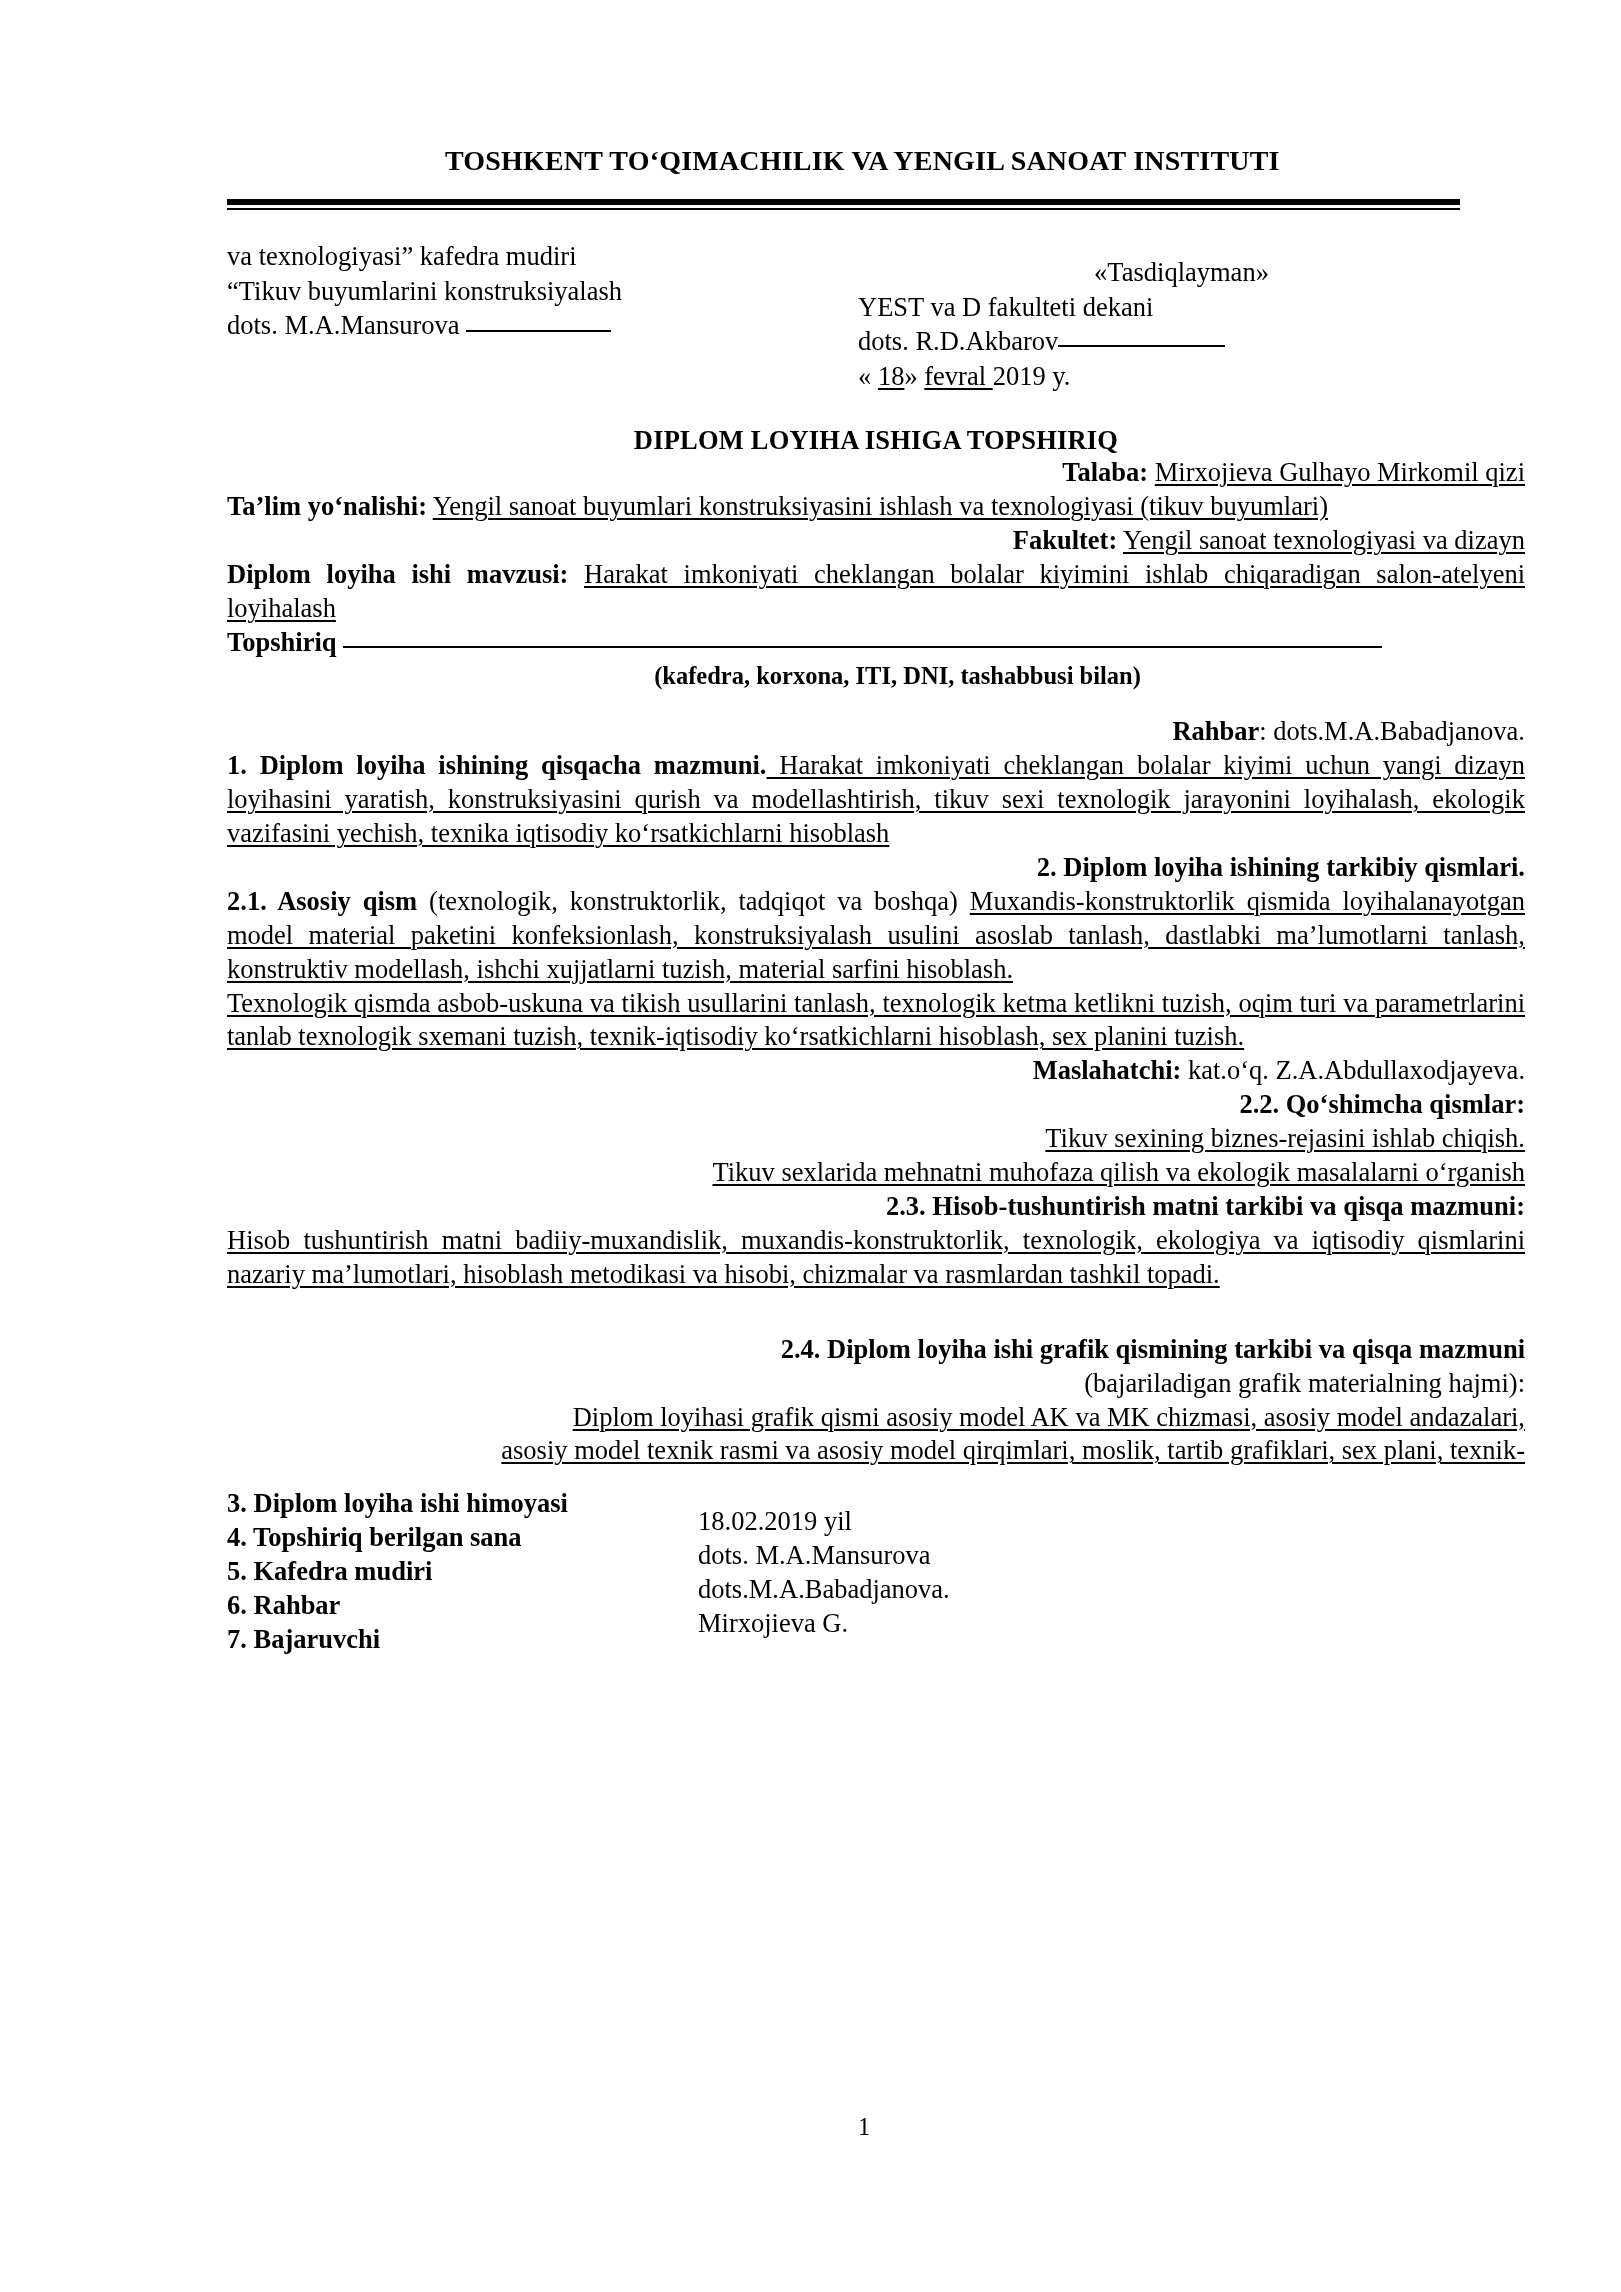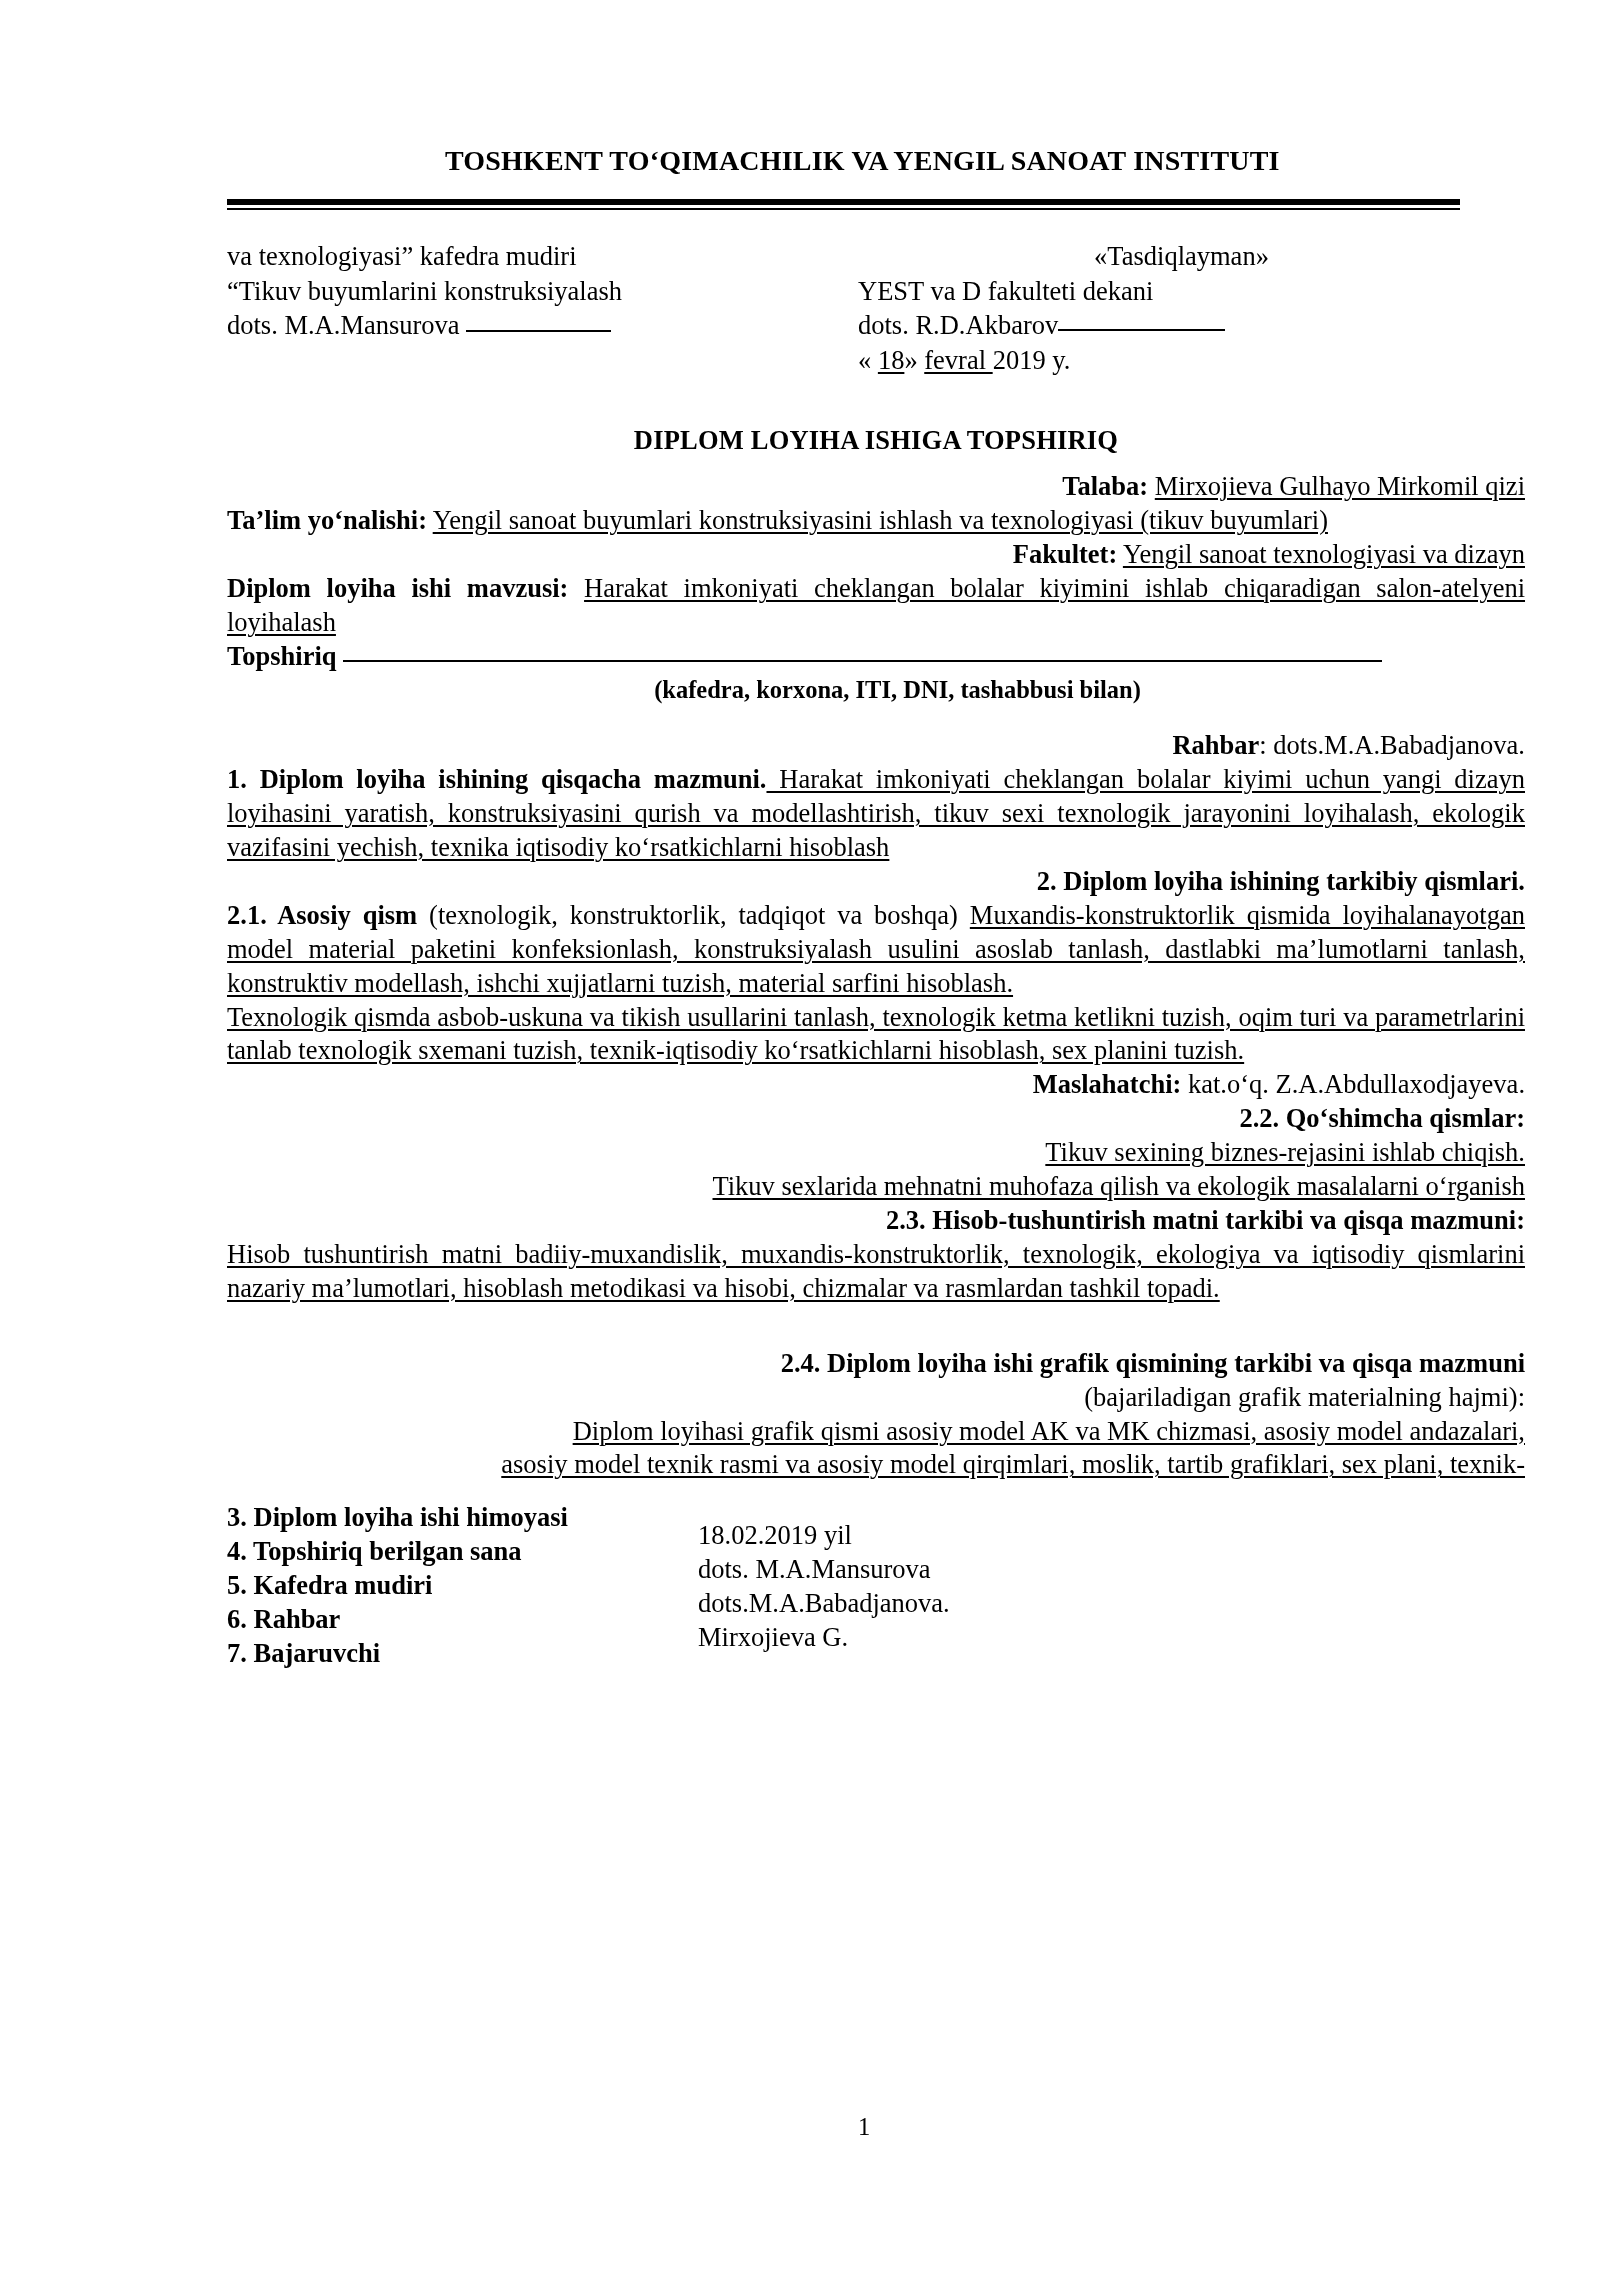--- a/index.html
+++ b/index.html
@@ -59,21 +59,21 @@
   }
   .hdr-left {
     position: absolute;
     left: 0;
     top: 0;
     width: 627px;
   }
   .hdr-right {
     position: absolute;
     left: 631px;
-    top: 0;
+    top: 16px;
     width: 647px;
   }
   .ul-blank-s {
     display: inline-block;
     width: 145px;
     border-bottom: 2px solid #000;
     vertical-align: 2px;
   }
   .ul-blank-m {
     display: inline-block;
@@ -83,21 +83,21 @@
   }
   .u { text-decoration: underline; text-decoration-thickness: 2px; text-underline-offset: 2.9px; }
   .b { font-weight: bold; }
   .center { text-align: center; }
 
   .section-title {
     text-align: center;
     font-weight: bold;
     font-size: 26.5px;
     margin-top: 29px;
-    margin-bottom: 14px;
+    margin-bottom: 0;
     letter-spacing: 0.2px;
   }
 
   .body-text {
     font-size: 26.5px;
     line-height: 1.28;
     text-align: justify;
     text-justify: inter-word;
   }
   .body-text p {

